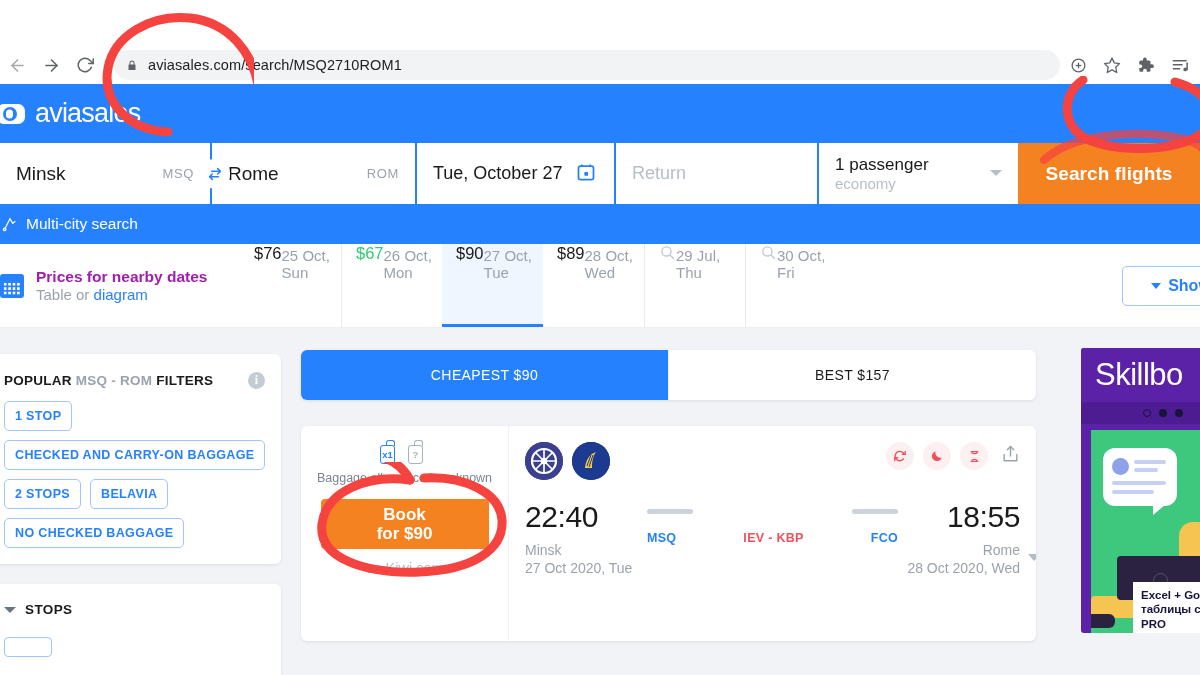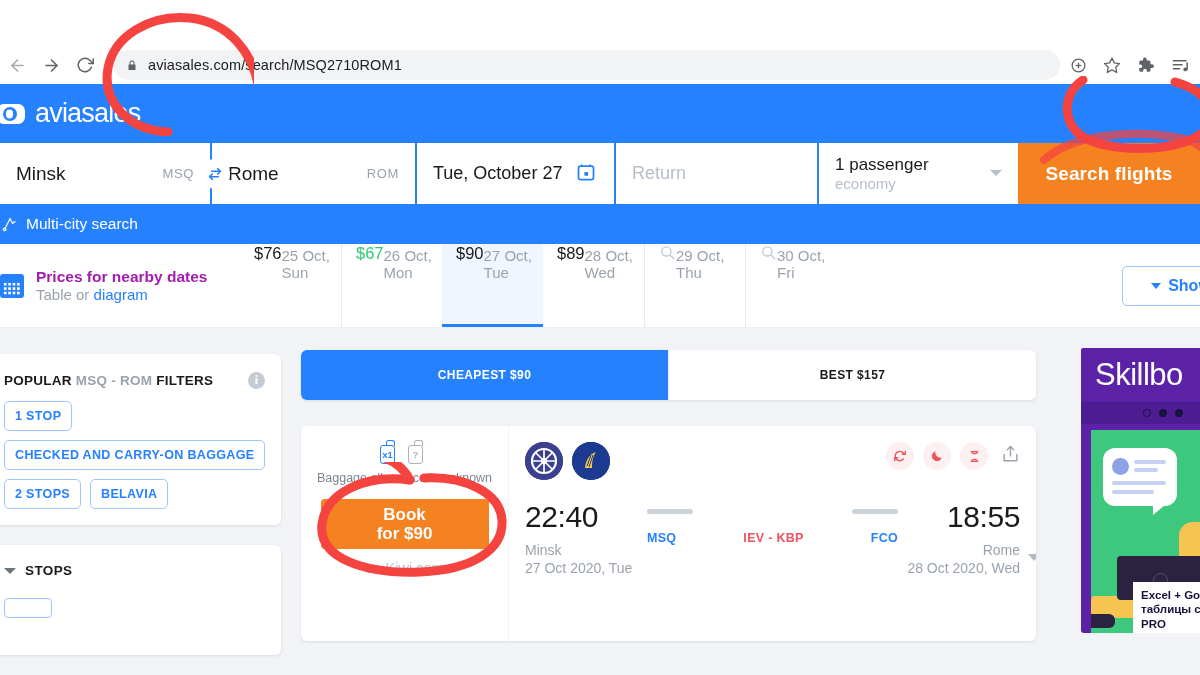--- a/index.html
+++ b/index.html
@@ -129,21 +129,21 @@
               font-size: 12px; font-weight: bold; display: flex; align-items: center; justify-content: center; font-family: "Liberation Serif", serif;}
   .chips { display: flex; flex-wrap: wrap; gap: 9px; }
   .chip { border: 1px solid #9fc6ff; border-radius: 5px; color: #2681ff; font-size: 12.5px; font-weight: bold;
           padding: 7px 10px; letter-spacing: .35px; white-space: nowrap; }
   .stops-card { margin-top: 20px; padding: 18px 16px; height: 110px; }
   .stops-head { display: flex; align-items: center; gap: 9px; font-size: 13.5px; font-weight: bold; color: #1a1a1a; letter-spacing: .4px; }
   .stops-chip { margin-top: 20px; width: 48px; height: 20px; border: 1px solid #9fc6ff; border-radius: 4px; }
 
   .results { position: absolute; left: 301px; top: 22px; width: 735px; }
   .tabs { display: flex; height: 50px; border-radius: 6px; overflow: hidden; box-shadow: 0 1px 3px rgba(30,40,60,.10); background: #fff; }
-  .tab { flex: 1; display: flex; align-items: center; justify-content: center; font-size: 12px; font-weight: bold;
+  .tab { flex: 1; display: flex; align-items: center; justify-content: center; font-size: 14px; font-weight: normal;
          color: #1a1a1a; letter-spacing: .4px; border-left: 1px solid #eceff3; }
   .tab.first { border-left: none; }
   .tab.active { background: #2681ff; color: #fff; }
 
   .flight-card { margin-top: 26px; height: 215px; display: flex; position: relative; overflow: hidden; }
   .book-col { width: 208px; padding: 14px 14px 0 14px; display: flex; flex-direction: column; align-items: center;
               border-right: 1px solid #f0f2f5; }
   .bags { display: flex; gap: 7px; align-items: flex-end; }
   .bag { width: 21px; height: 24px; position: relative; }
   .bag-body { position: absolute; bottom: 0; left: 0; width: 15px; height: 19px; border: 1.6px solid #2681ff;
@@ -380,21 +380,21 @@
       <span class="nb-price">$89</span>
       <span class="nb-date">28 Oct, Wed</span>
     </div>
     <div class="nb-cell">
       <span class="nb-magnify">
         <svg width="17" height="17" viewBox="0 0 24 24" fill="none" stroke="#c3cbd4" stroke-width="2">
             <circle cx="10.5" cy="10.5" r="6.5"></circle>
             <line x1="15.5" y1="15.5" x2="21" y2="21"></line>
           </svg>
       </span>
-      <span class="nb-date">29 Oct, Thu</span>
+      <span class="nb-date">29 Jul, Thu</span>
     </div>
     <div class="nb-cell">
       <span class="nb-magnify">
         <svg width="17" height="17" viewBox="0 0 24 24" fill="none" stroke="#c3cbd4" stroke-width="2">
             <circle cx="10.5" cy="10.5" r="6.5"></circle>
             <line x1="15.5" y1="15.5" x2="21" y2="21"></line>
           </svg>
       </span>
       <span class="nb-date">30 Oct, Fri</span>
     </div>
@@ -415,20 +415,21 @@
             <span class="muted">MSQ - ROM</span>
             <span>FILTERS</span>
           </div>
           <span class="info-dot">i</span>
         </div>
         <div class="chips">
           <span class="chip">1 STOP</span>
           <span class="chip">CHECKED AND CARRY-ON BAGGAGE</span>
           <span class="chip">2 STOPS</span>
           <span class="chip">BELAVIA</span>
+          <span class="chip">NO CHECKED BAGGAGE</span>
         </div>
       </div>
 
       <div class="card stops-card">
         <div class="stops-head">
           <span class="caret-gray" style="position:static;border-top-color:#6b757f;"></span>
           <span>STOPS</span>
         </div>
         <div class="stops-chip"></div>
       </div>

